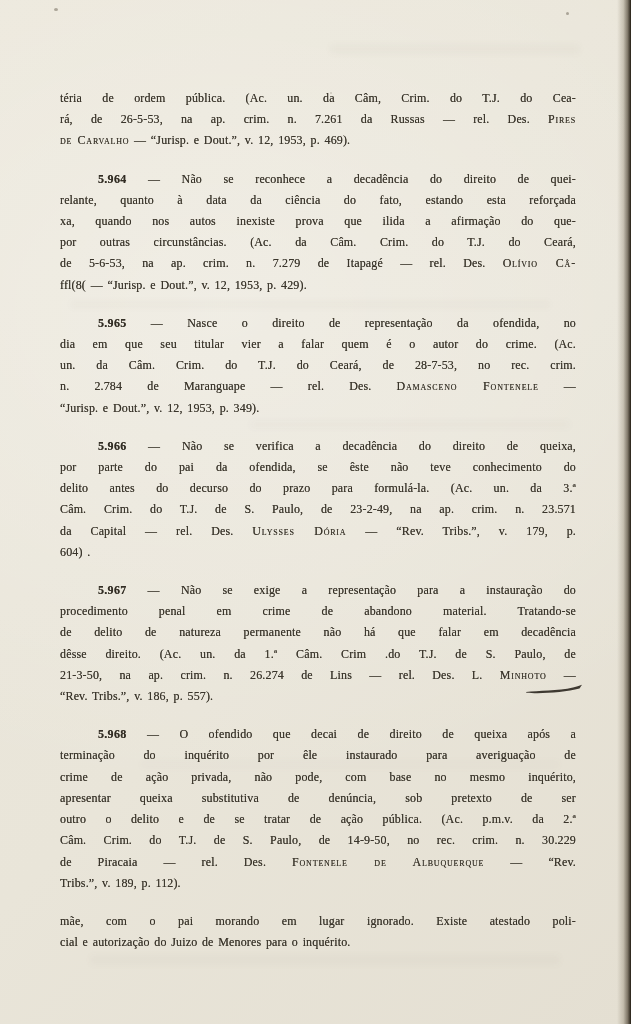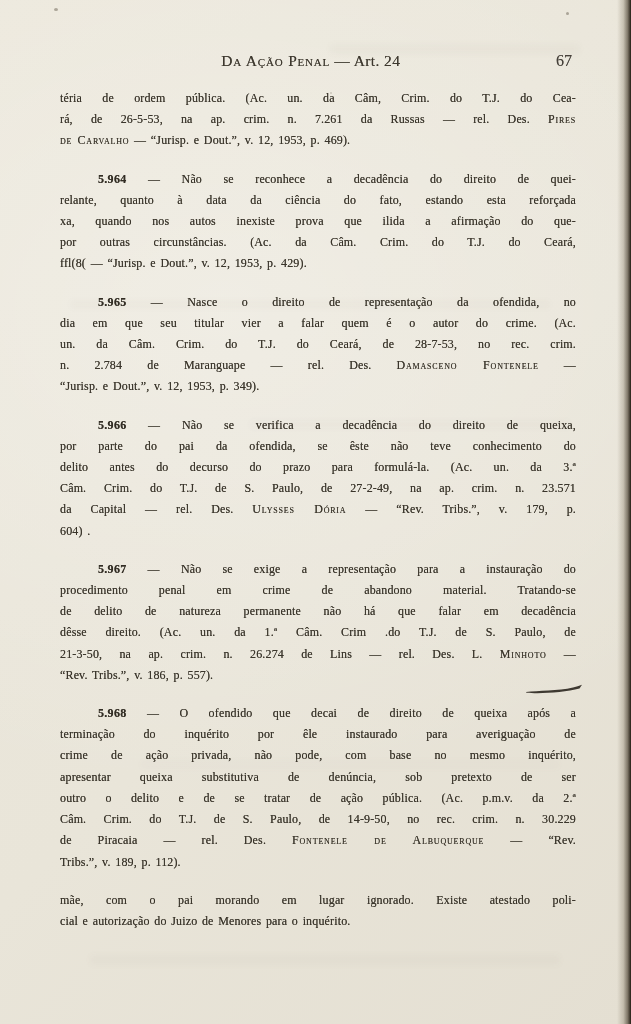--- a/index.html
+++ b/index.html
@@ -67,52 +67,47 @@
   <div class="speck s1"></div>
   <div class="speck s2"></div>
   <div class="speck s3"></div>
 
   <div class="ghost g1"></div>
   <div class="ghost g2"></div>
   <div class="ghost g3"></div>
   <div class="ghost g4"></div>
   <div class="ghost g5"></div>
 
-  <header>
-    <div class="running-title">
-      <span class="sc">Da Ação Penal</span><span class="rest"> — Art. 24</span>
-    </div>
-    <div class="page-number">67</div>
-  </header>
 
   <main>
       <div class="paragraph">
         <div class="line"><span>téria de ordem pública. (Ac. un. da Câm, Crim. do T.J. do Cea-</span></div>
         <div class="line"><span>rá, de 26-5-53, na ap. crim. n. 7.261 da Russas — rel. Des. </span><span class="sc">Pires</span></div>
         <div class="line last"><span class="sc">de Carvalho</span><span> — “Jurisp. e Dout.”, v. 12, 1953, p. 469).</span></div>
       </div>
       <div class="paragraph">
         <div class="line indent"><span class="num">5.964</span><span> — Não se reconhece a decadência do direito de quei-</span></div>
         <div class="line"><span>relante, quanto à data da ciência do fato, estando esta reforçada</span></div>
         <div class="line"><span>xa, quando nos autos inexiste prova que ilida a afirmação do que-</span></div>
         <div class="line"><span>por outras circunstâncias. (Ac. da Câm. Crim. do T.J. do Ceará,</span></div>
+        <div class="line"><span>de 5-6-53, na ap. crim. n. 7.279 de Itapagé — rel. Des. </span><span class="sc">Olívio Câ-</span></div>
         <div class="line last"><span>ffl(8( — “Jurisp. e Dout.”, v. 12, 1953, p. 429).</span></div>
       </div>
       <div class="paragraph">
         <div class="line indent"><span class="num">5.965</span><span> — Nasce o direito de representação da ofendida, no</span></div>
         <div class="line"><span>dia em que seu titular vier a falar quem é o autor do crime. (Ac.</span></div>
         <div class="line"><span>un. da Câm. Crim. do T.J. do Ceará, de 28-7-53, no rec. crim.</span></div>
         <div class="line"><span>n. 2.784 de Maranguape — rel. Des. </span><span class="sc">Damasceno Fontenele</span><span> —</span></div>
         <div class="line last"><span>“Jurisp. e Dout.”, v. 12, 1953, p. 349).</span></div>
       </div>
       <div class="paragraph">
         <div class="line indent"><span class="num">5.966</span><span> — Não se verifica a decadência do direito de queixa,</span></div>
         <div class="line"><span>por parte do pai da ofendida, se êste não teve conhecimento do</span></div>
         <div class="line"><span>delito antes do decurso do prazo para formulá-la. (Ac. un. da 3.ª</span></div>
-        <div class="line"><span>Câm. Crim. do T.J. de S. Paulo, de 27-2-49, na ap. crim. n. 23.571</span></div>
+        <div class="line"><span>Câm. Crim. do T.J. de S. Paulo, de 23-2-49, na ap. crim. n. 23.571</span></div>
         <div class="line"><span>da Capital — rel. Des. </span><span class="sc">Ulysses Dória</span><span> — “Rev. Tribs.”, v. 179, p.</span></div>
         <div class="line last"><span>604) .</span></div>
       </div>
       <div class="paragraph">
         <div class="line indent"><span class="num">5.967</span><span> — Não se exige a representação para a instauração do</span></div>
         <div class="line"><span>procedimento penal em crime de abandono material. Tratando-se</span></div>
         <div class="line"><span>de delito de natureza permanente não há que falar em decadência</span></div>
         <div class="line"><span>dêsse direito. (Ac. un. da 1.ª Câm. Crim .do T.J. de S. Paulo, de</span></div>
         <div class="line"><span>21-3-50, na ap. crim. n. 26.274 de Lins — rel. Des. L. </span><span class="sc">Minhoto</span><span> —</span></div>
         <div class="line last"><span>“Rev. Tribs.”, v. 186, p. 557).</span></div>

